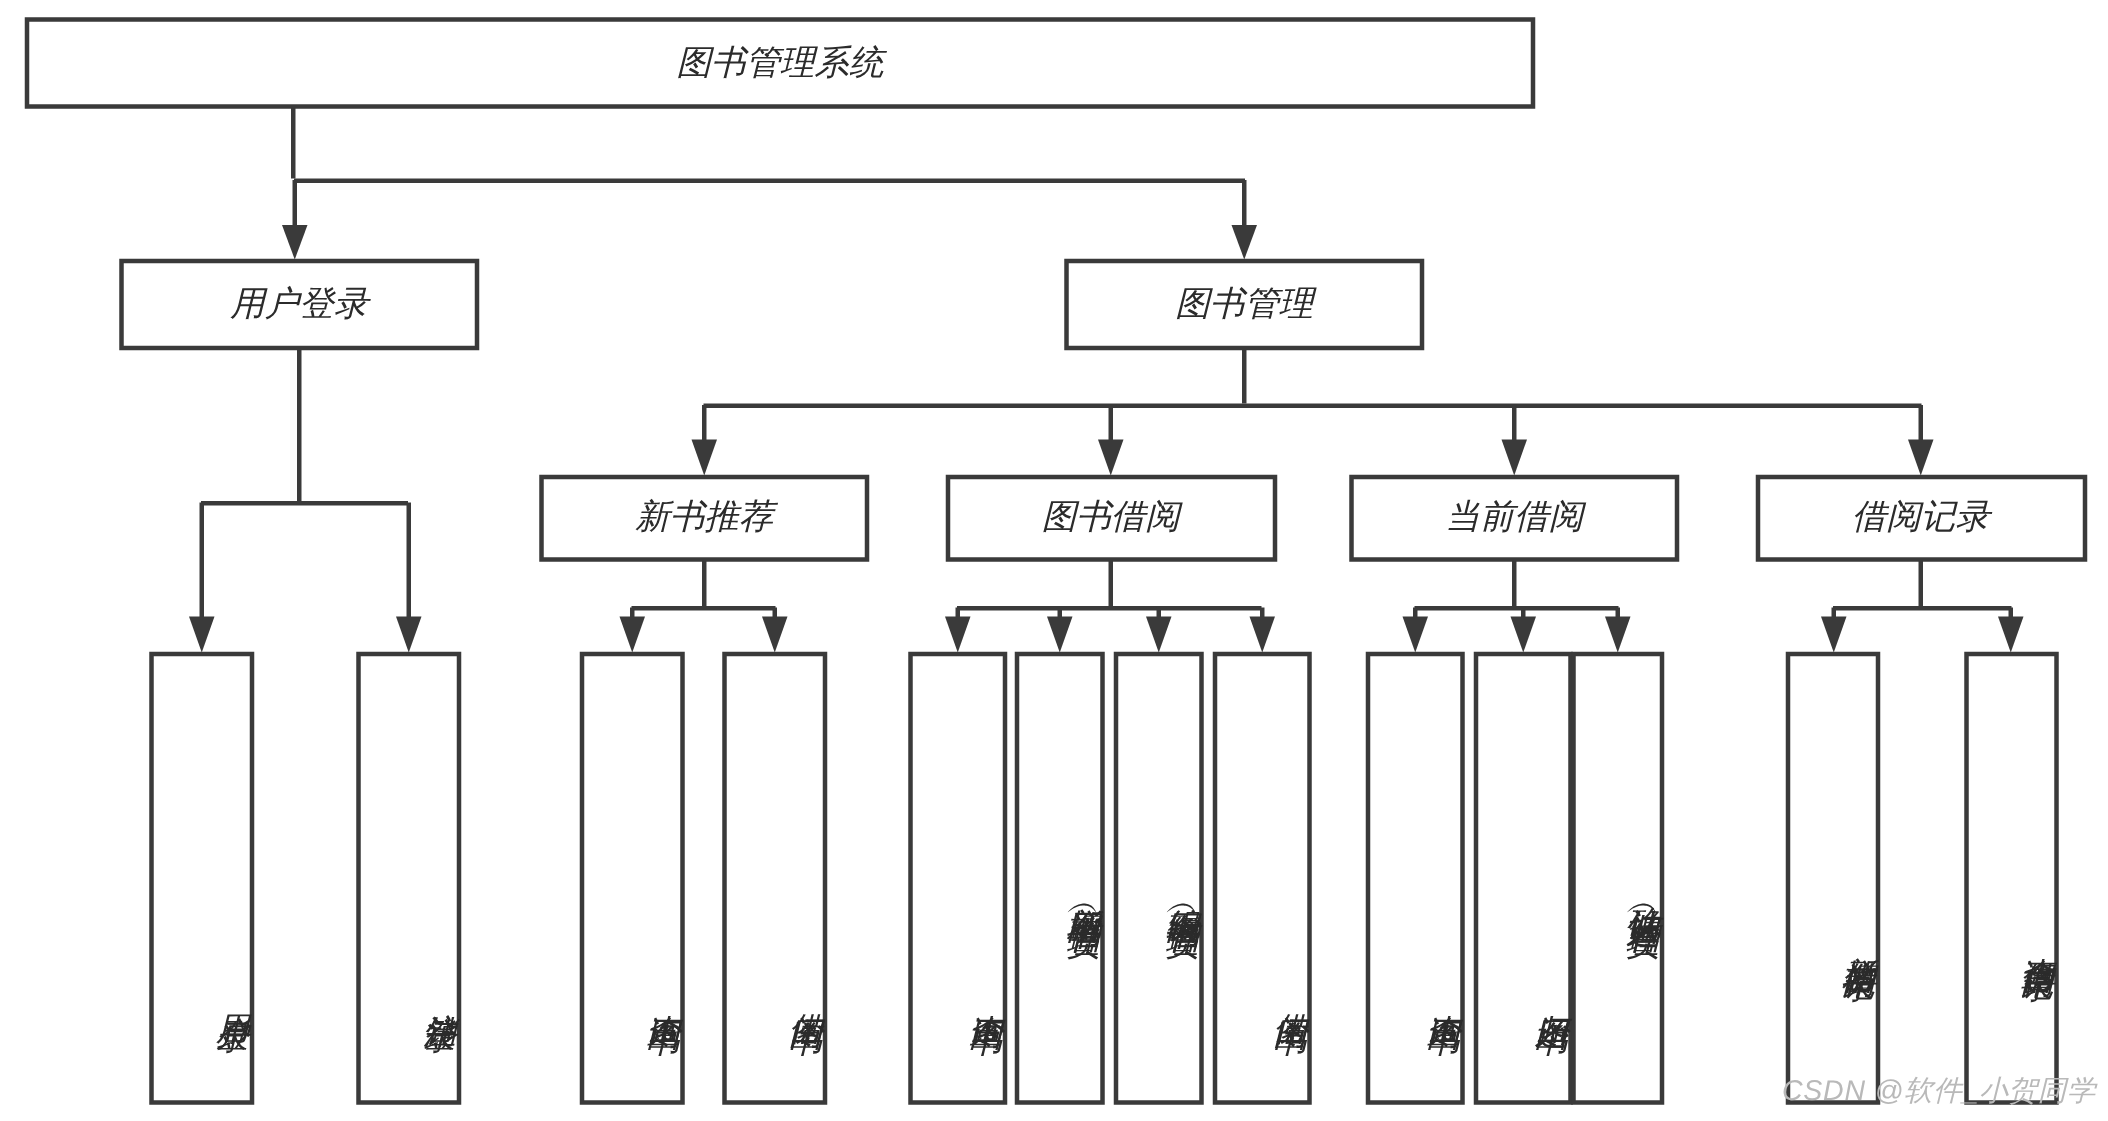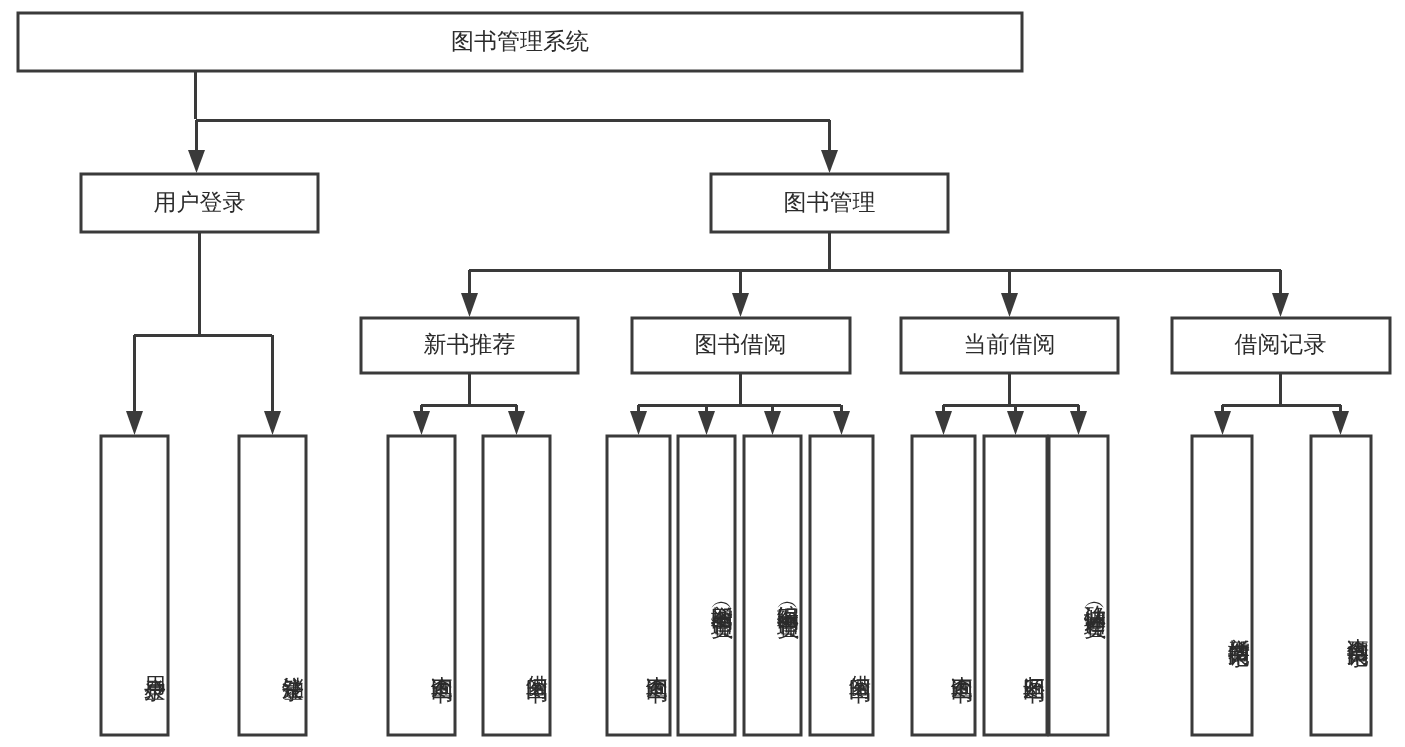--- a/index.html
+++ b/index.html
@@ -11,20 +11,21 @@
     width: 1405px;
     height: 747px;
     font-family: "Liberation Sans", "DejaVu Sans", sans-serif;
     overflow: hidden;
     position: relative;
   }
   #diagram-root {
     position: relative;
     width: 1405px;
     height: 546px;
+    font-style: italic;
   }
   svg#diagram-svg {
     position: absolute;
     left: 0;
     top: 0;
     width: 1405px;
     height: 747px;
     display: block;
   }
   .node-box {
@@ -216,13 +217,14 @@
   <div class="leaf-label" style="left:607px; top:436px; width:63px; height:299px; padding-top:76px;">查询图书</div>
   <div class="leaf-label" style="left:678px; top:436px; width:57px; height:299px; padding-top:10px;">新增图书（管理员）</div>
   <div class="leaf-label" style="left:744px; top:436px; width:57px; height:299px; padding-top:10px;">编辑图书（管理员）</div>
   <div class="leaf-label" style="left:810px; top:436px; width:63px; height:299px; padding-top:76px;">借阅图书</div>
   <div class="leaf-label" style="left:912px; top:436px; width:63px; height:299px; padding-top:76px;">查询图书</div>
   <div class="leaf-label" style="left:984px; top:436px; width:63px; height:299px; padding-top:76px;">归还图书</div>
   <div class="leaf-label" style="left:1049px; top:436px; width:59px; height:299px; padding-top:10px;">确认归还（管理员）</div>
   <div class="leaf-label" style="left:1192px; top:436px; width:60px; height:299px; padding-top:40px;">新增借阅记录</div>
   <div class="leaf-label" style="left:1311px; top:436px; width:60px; height:299px; padding-top:40px;">查询借阅记录</div>
 
+  <div class="watermark">CSDN @软件_小贺同学</div>
 </div>
 
 </body></html>

